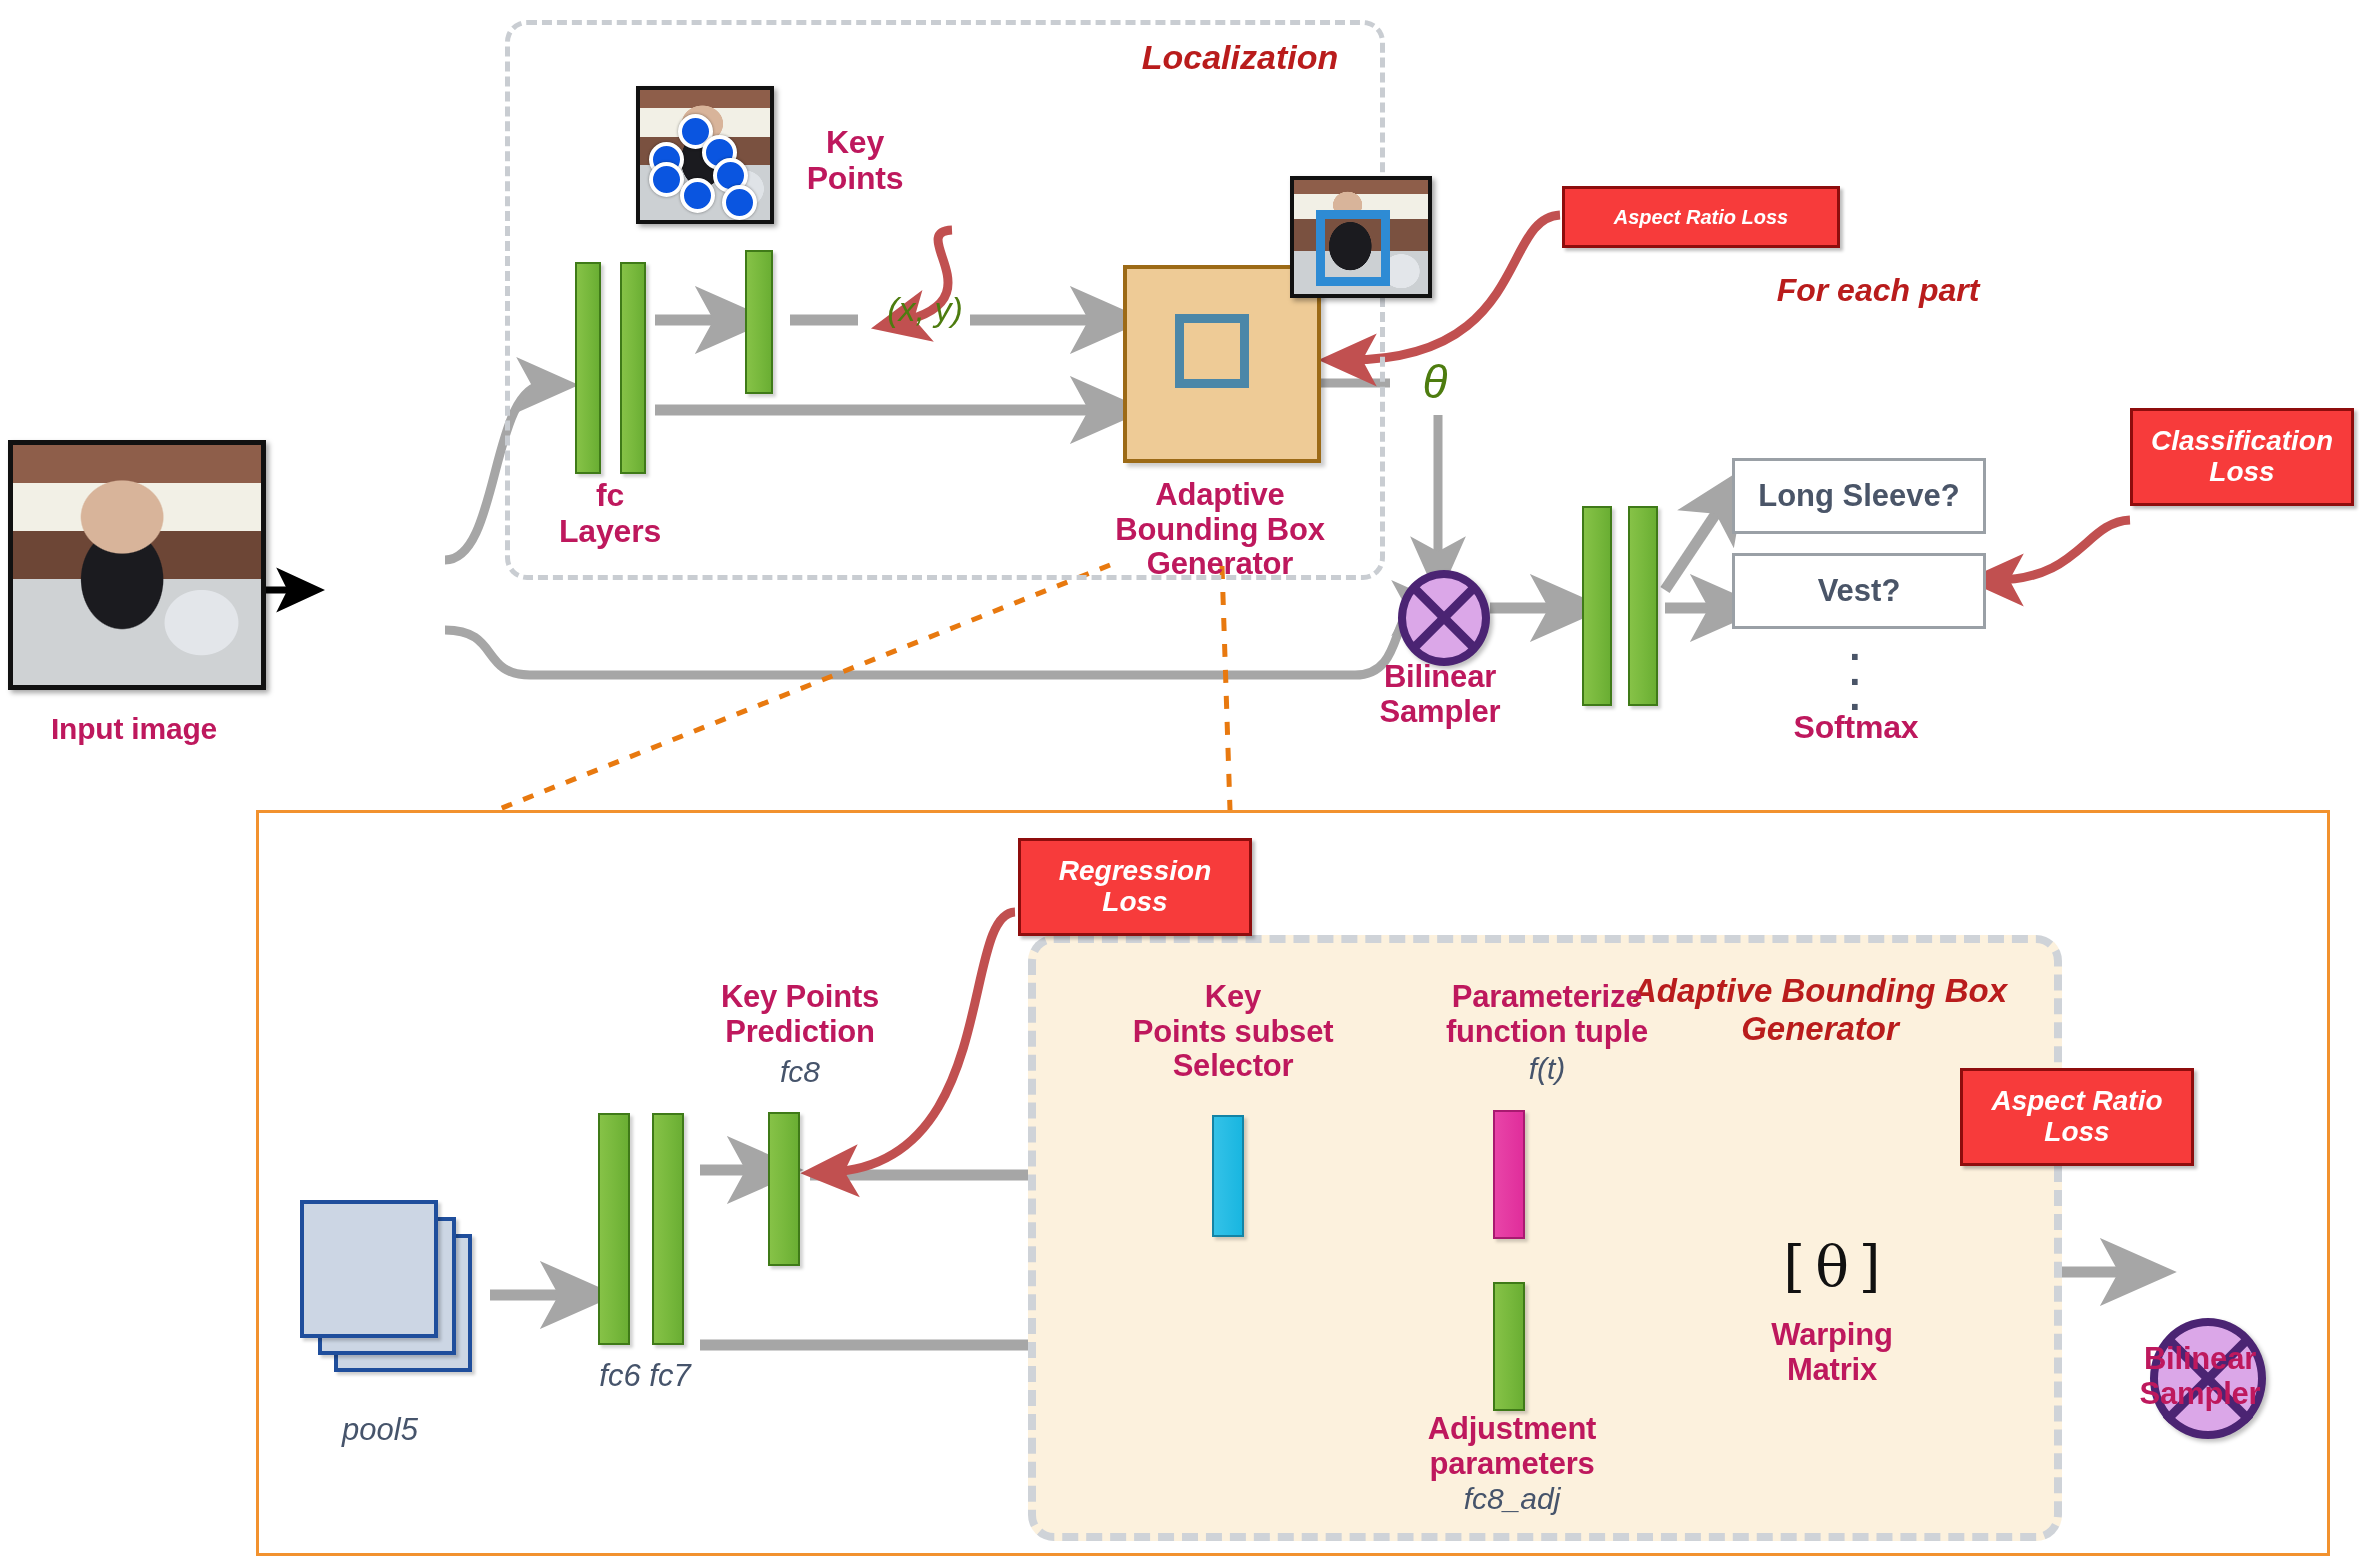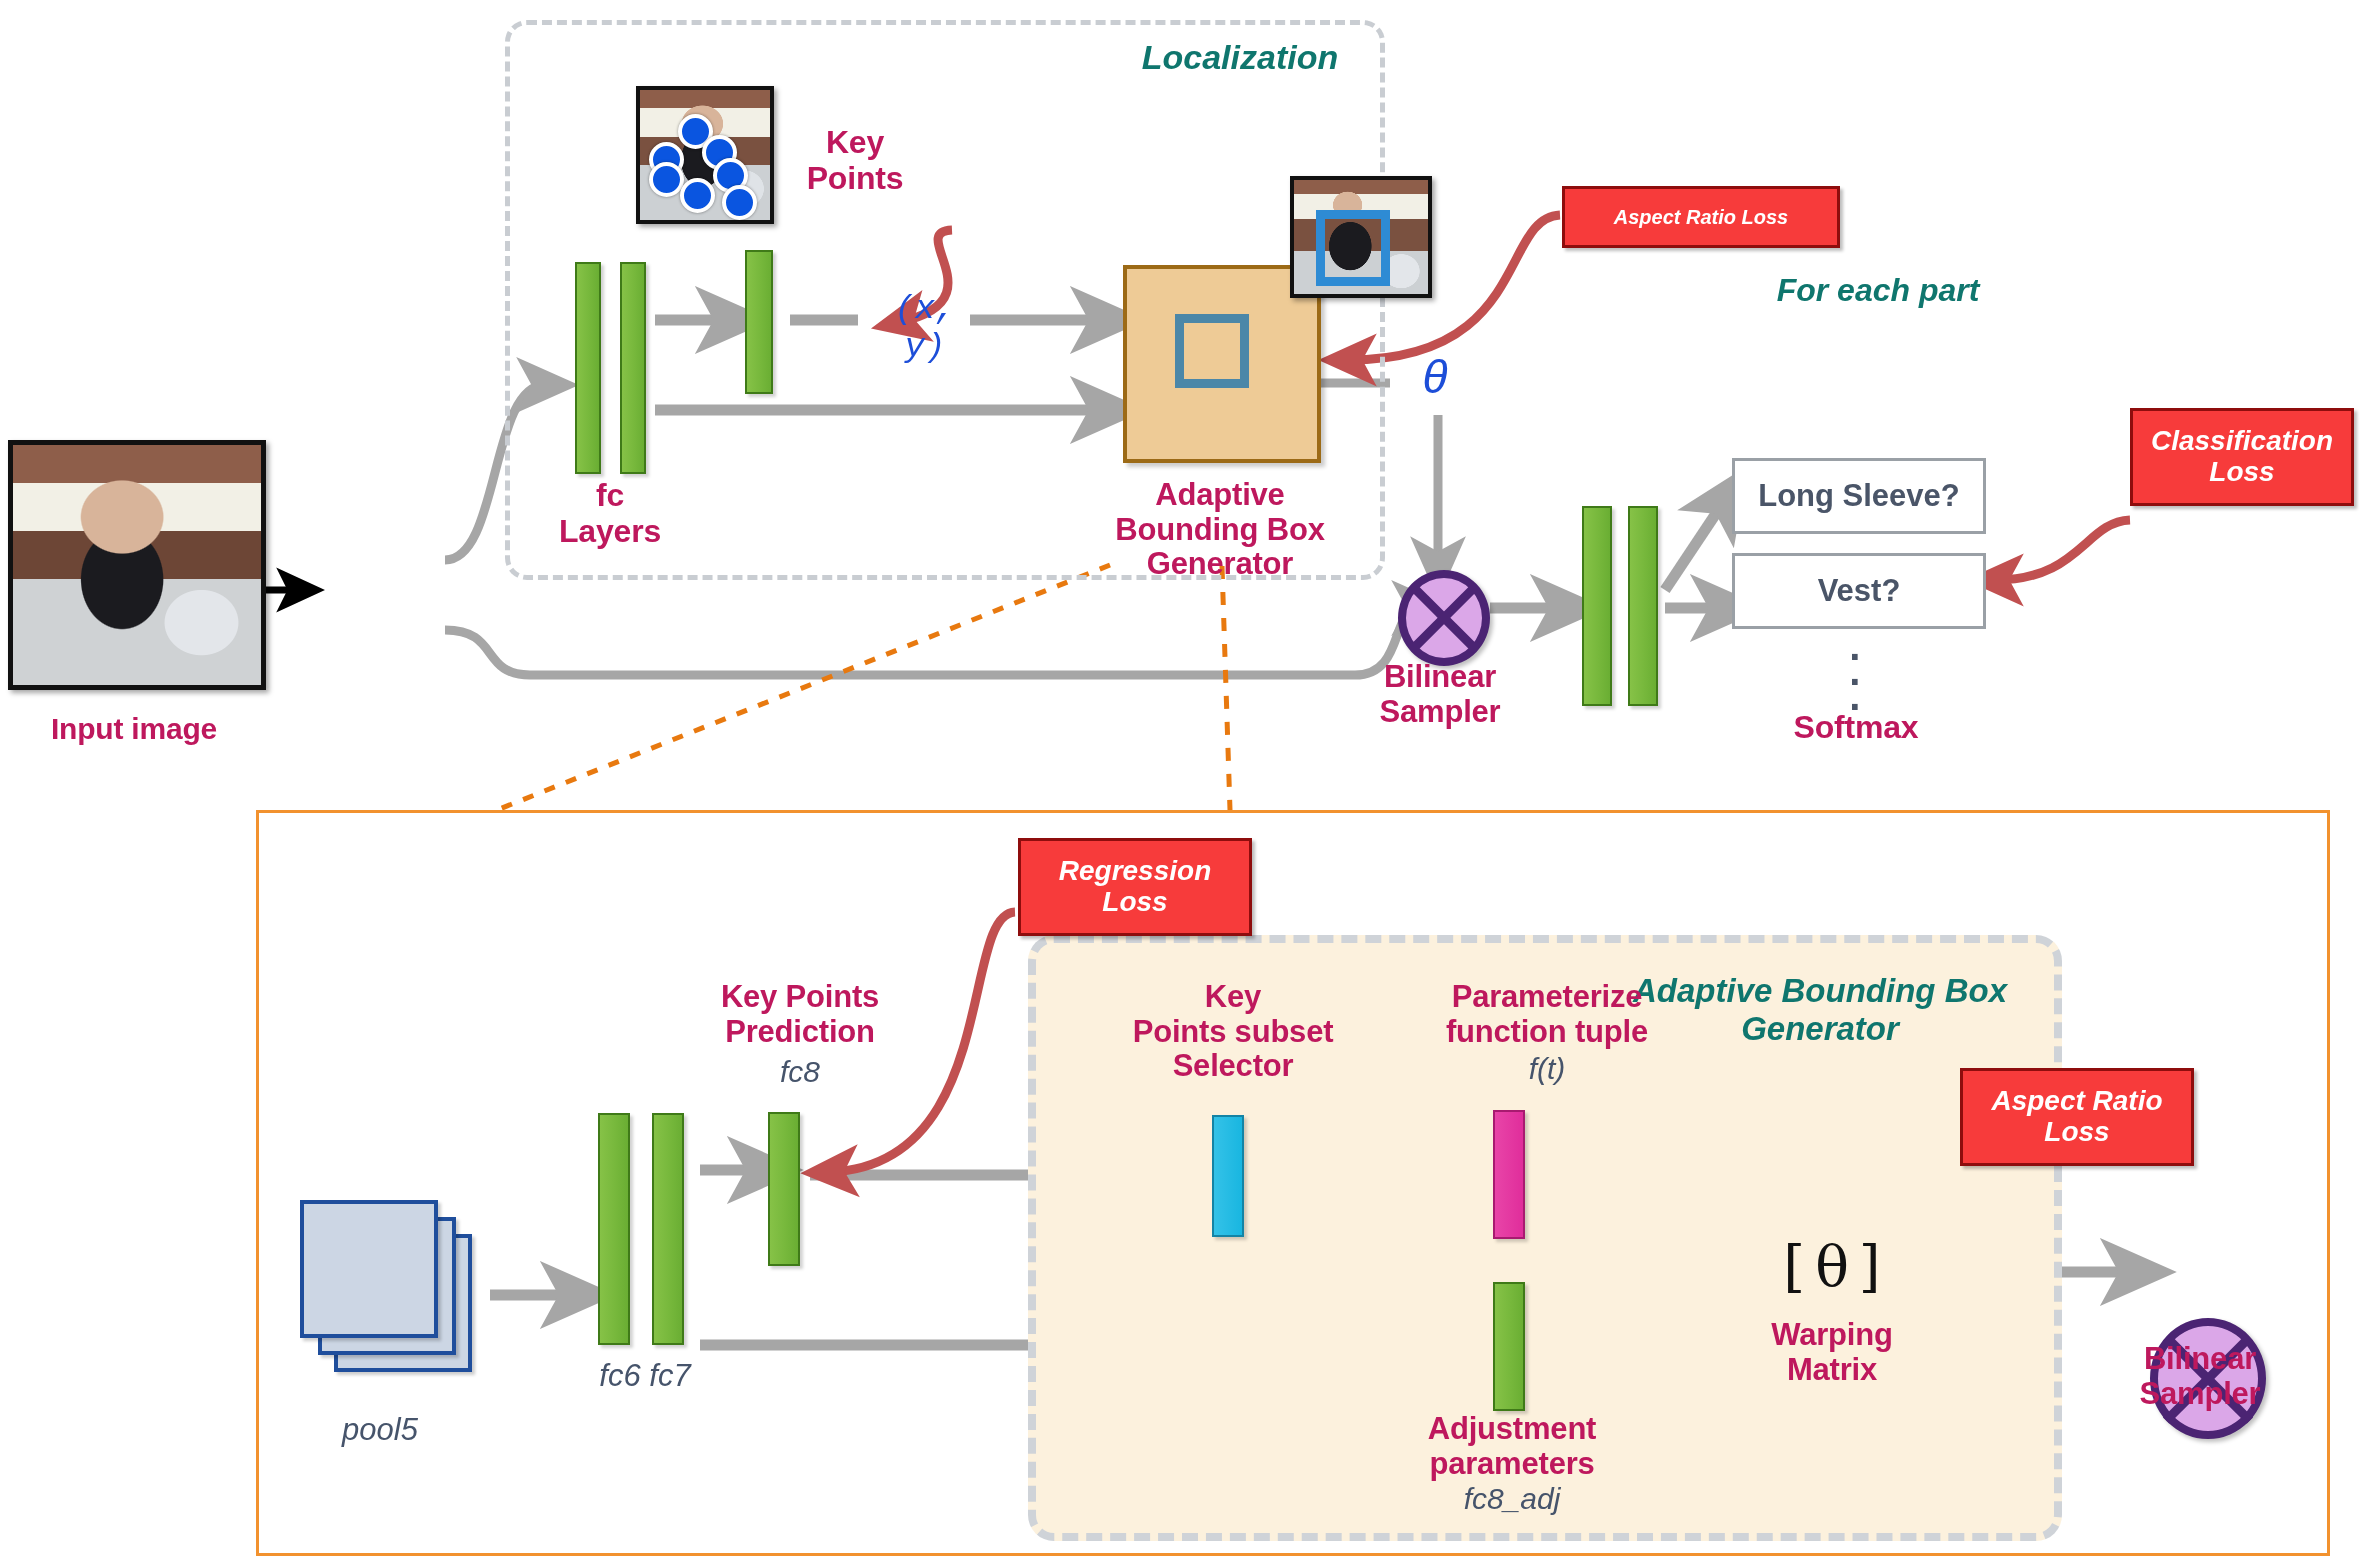--- a/index.html
+++ b/index.html
@@ -1,20 +1,20 @@
 <!DOCTYPE html>
 <html><head>
 <meta charset="utf-8">
 <style>
   html,body{margin:0;padding:0;background:#fff;}
   body{font-family:"Liberation Sans",sans-serif;}
   #stage{position:relative;width:2365px;height:1566px;background:#ffffff;overflow:hidden;}
   .abs{position:absolute;}
   .lbl{color:#be185d;font-weight:bold;text-align:center;line-height:1.12;letter-spacing:-0.2px;}
-  .lbl-it{color:#0f766e;font-weight:bold;font-style:italic;text-align:center;line-height:1.15;}
+  .lbl-it{color:#b91c1c;font-weight:bold;font-style:italic;text-align:center;line-height:1.15;}
   .mono-it{color:#46546b;font-style:italic;font-weight:normal;text-align:center;}
   
   .bar{border:2px solid #3f7a18;box-shadow:3px 3px 3px rgba(0,0,0,.18);}
   .bar-green{background:linear-gradient(to right,#86c247,#77b83c 55%,#6aae33);}
   .bar-cyan{background:linear-gradient(to right,#34c2e8,#19b6e0);border-color:#1384a5;}
   .bar-magenta{background:linear-gradient(to right,#e845a8,#e02d9b);border-color:#a81a70;}
   
   .loss{background:#f73b3b;border:3px solid #8e0d0d;color:#fff;font-style:italic;font-weight:bold;
         display:flex;align-items:center;justify-content:center;text-align:center;line-height:1.1;
         box-shadow:3px 3px 3px rgba(0,0,0,.25);}
@@ -36,21 +36,21 @@
   .kp{position:absolute;width:27px;height:27px;border-radius:50%;background:#0a55e0;border:4px solid #fff;
       box-shadow:0 0 3px rgba(0,0,0,.4);}
   .stackcard{position:absolute;background:#ccd6e4;border:4px solid #1f4e9c;box-shadow:3px 3px 3px rgba(0,0,0,.2);}
   
   .sampler{border-radius:50%;background:#dba7e8;border:8px solid #4b2473;position:relative;
            box-shadow:3px 3px 4px rgba(0,0,0,.25);}
   .sampler::before,.sampler::after{content:"";position:absolute;left:50%;top:-6%;width:9px;height:112%;
            background:#4b2473;transform-origin:center;}
   .sampler::before{transform:translateX(-50%) rotate(45deg);}
   .sampler::after{transform:translateX(-50%) rotate(-45deg);}
-  .theta{font-family:Liberation Mono, monospace;font-style:italic;color:#1d4ed8;}
+  .theta{font-family:Liberation Sans, sans-serif;font-style:italic;color:#4d7c0f;}
   .brk{font-family:"DejaVu Serif",serif;color:#111;}
   .vdots{color:#4a5568;font-weight:bold;line-height:0.62;font-size:40px;text-align:center;}
   svg{position:absolute;left:0;top:0;pointer-events:none;}
 </style>
 </head>
 <body>
 
 <div id="stage">
 
   <svg width="2365" height="1566">

